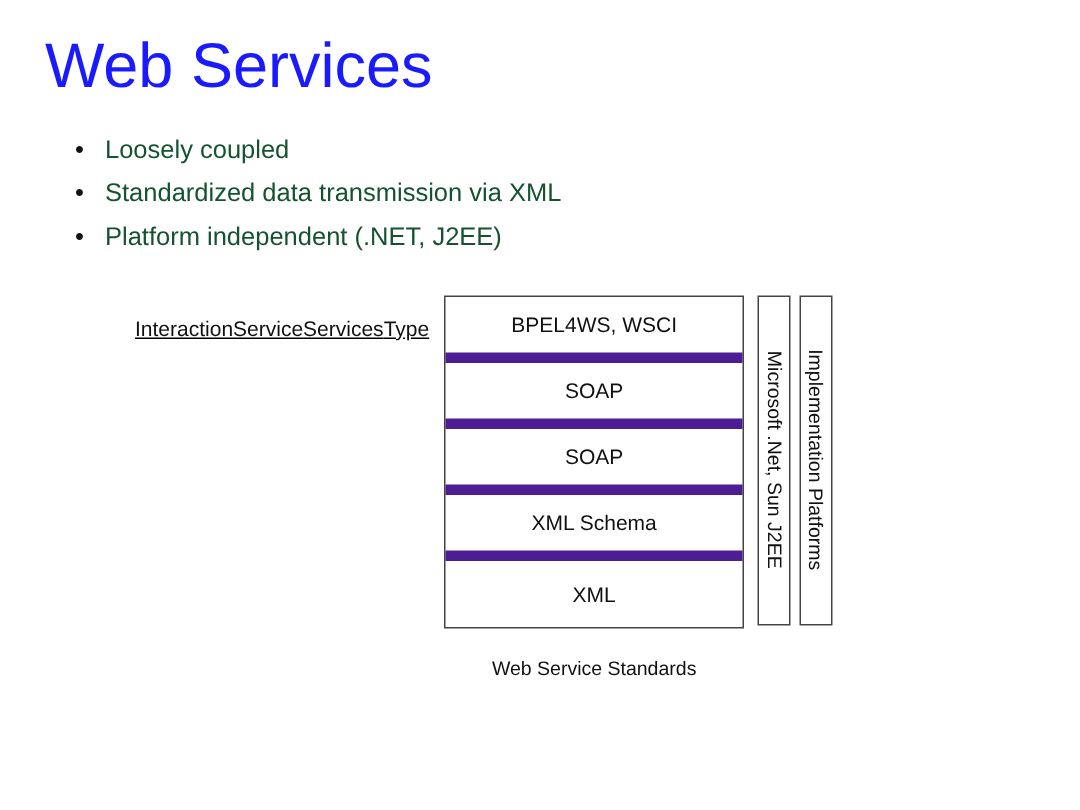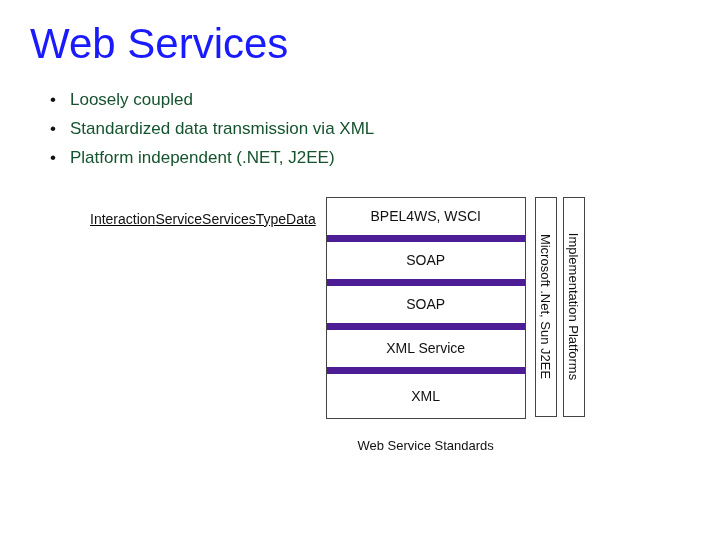--- a/index.html
+++ b/index.html
@@ -154,29 +154,28 @@
     <li>Standardized data transmission via XML</li>
     <li>Platform independent (.NET, J2EE)</li>
   </ul>
 
   <div class="diagram-area">
     <div class="row-labels">
       <div class="row-label">Interaction</div>
       <div class="row-label">Service</div>
       <div class="row-label">Services</div>
       <div class="row-label">Type</div>
-      <div class="row-label">Data</div>
     </div>
 
     <div class="table-and-label">
       <div class="standards-table">
         <div class="standards-row">BPEL4WS, WSCI</div>
         <div class="standards-row">SOAP</div>
         <div class="standards-row">SOAP</div>
-        <div class="standards-row">XML Service</div>
+        <div class="standards-row">XML Schema</div>
         <div class="standards-row">XML</div>
       </div>
       <div class="standards-label">Web Service Standards</div>
     </div>
 
     <div class="side-labels">
       <div class="vertical-label-container">
         <div class="vertical-label-border"></div>
         <span class="vertical-label">Microsoft .Net, Sun J2EE</span>
       </div>

